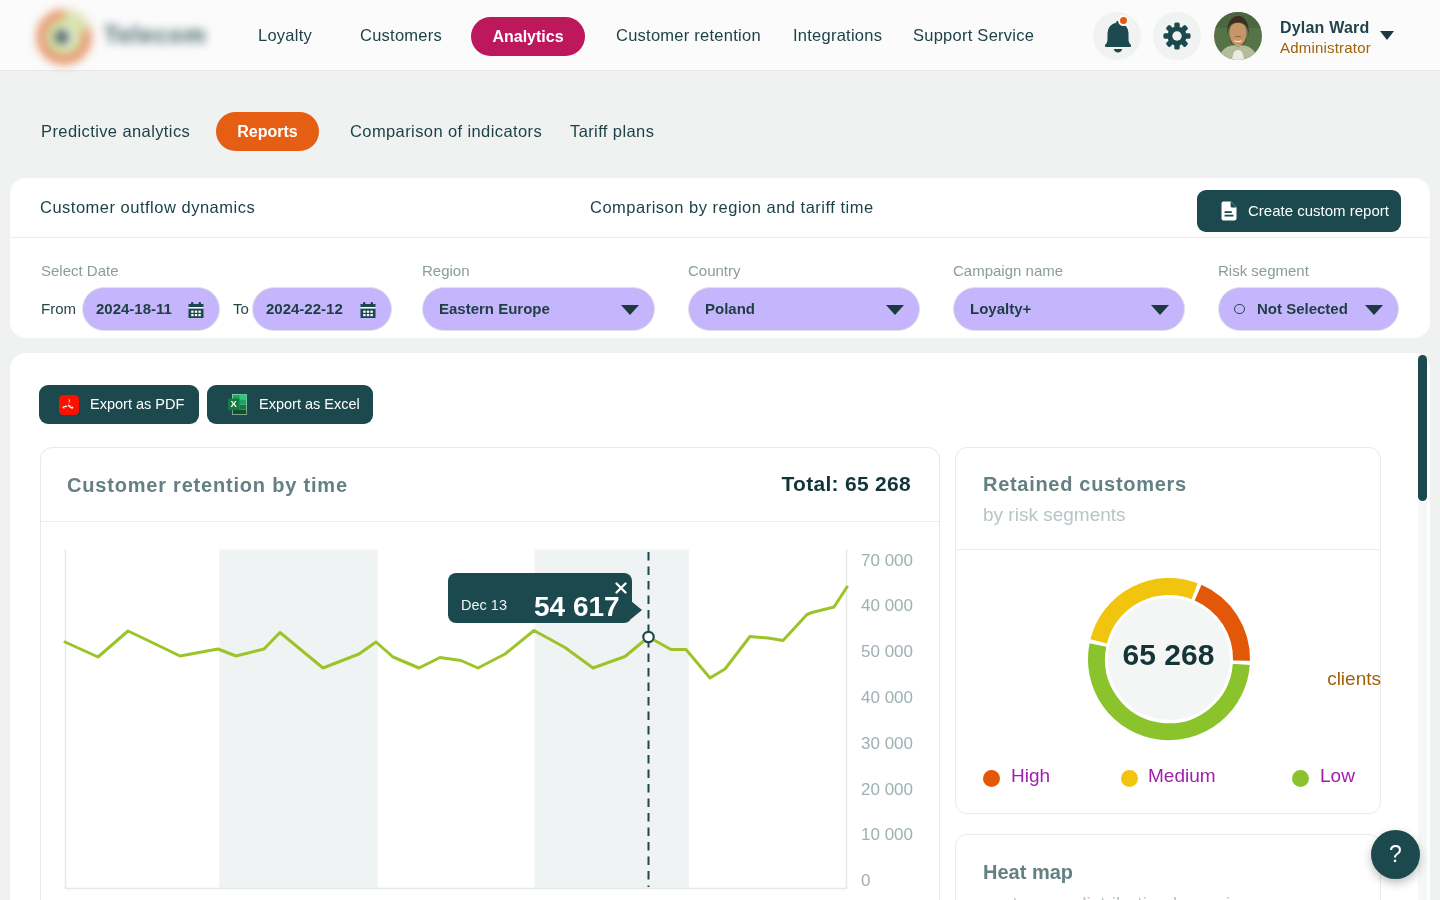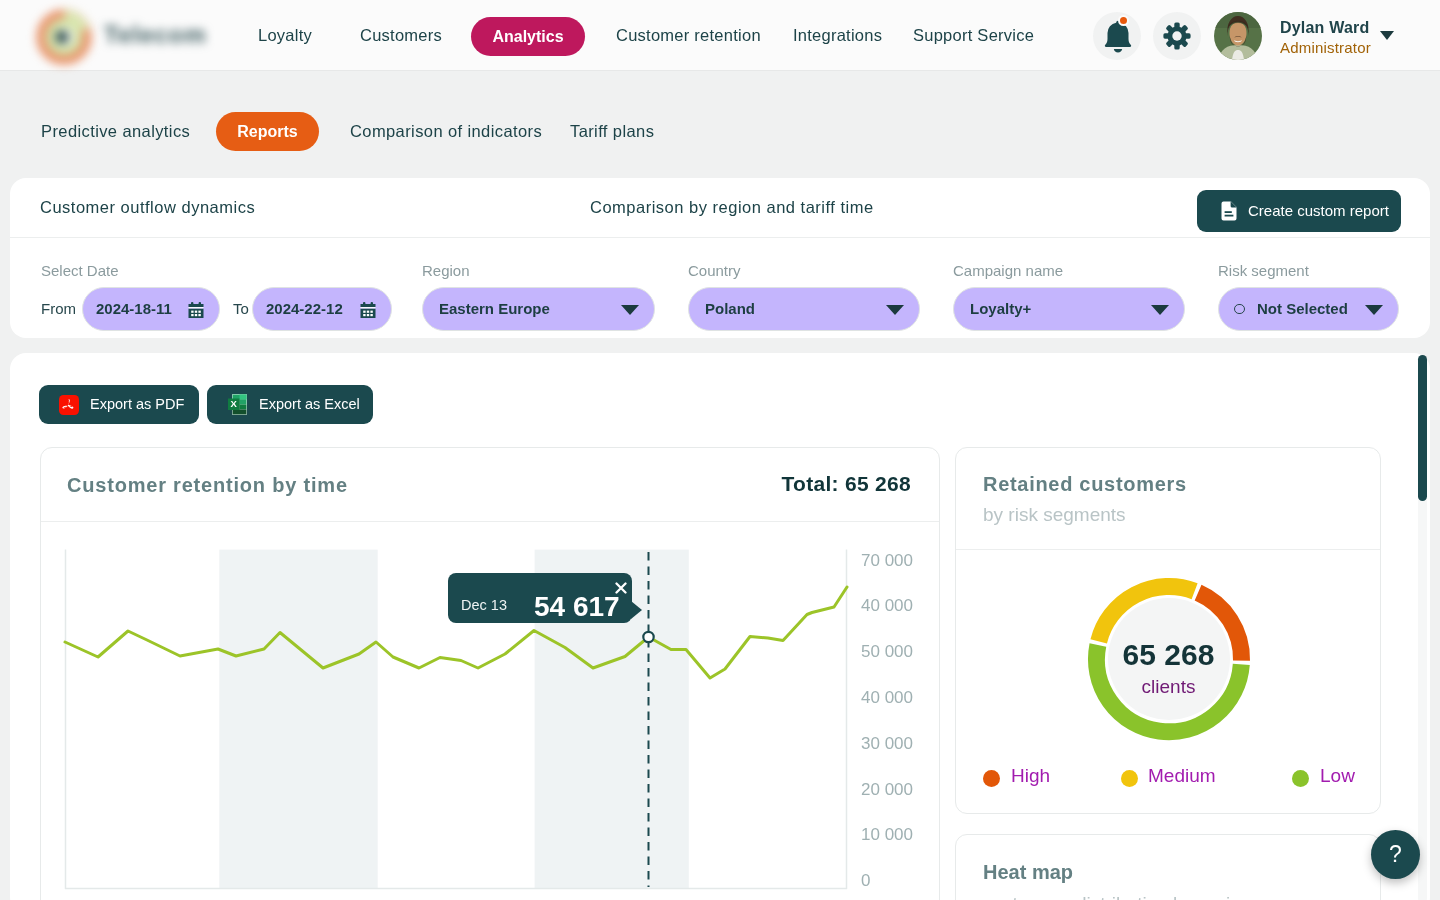--- a/index.html
+++ b/index.html
@@ -253,21 +253,21 @@
       <h2>Retained customers</h2>
       <div class="sub">by risk segments</div>
       <div class="divider"></div>
       <svg class="abs" style="left:121.5px; top:120px;" width="182" height="182" viewBox="1076.5 567 182 182">
         <circle cx="1167.5" cy="658" r="61" fill="#f4f5f5"></circle>
         <path d="M 1196.6 591.6 A 72.5 72.5 0 0 1 1240.0 659.6" fill="none" stroke="#e25708" stroke-width="17"></path>
         <path d="M 1239.8 663.4 A 72.5 72.5 0 1 1 1096.4 644.0" fill="none" stroke="#8ac32b" stroke-width="17"></path>
         <path d="M 1097.2 640.3 A 72.5 72.5 0 0 1 1193.1 590.2" fill="none" stroke="#f1c40d" stroke-width="17"></path>
       </svg>
       <div class="abs" style="left:0px; top:190px; width:425px; text-align:center; font-size:30px; font-weight:700; color:#143438;">65 268</div>
-      <div class="abs" style="left:0px; top:220px; width:425px; text-align:center; font-size:19px; color:#701a75;margin-top:8px;">clients</div>
+      <div class="abs" style="left:0px; top:220px; width:425px; text-align:right; font-size:19px; color:#a16207;">clients</div>
       <div class="dot" style="left:26.5px; background:#e25708;"></div>
       <div class="leg" style="left:55px;">High</div>
       <div class="dot" style="left:165px; background:#f1c40d;"></div>
       <div class="leg" style="left:192px;">Medium</div>
       <div class="dot" style="left:336px; background:#8ac32b;"></div>
       <div class="leg" style="left:364px;">Low</div>
     </div>
 
     <div id="heatcard">
       <h2>Heat map</h2>

